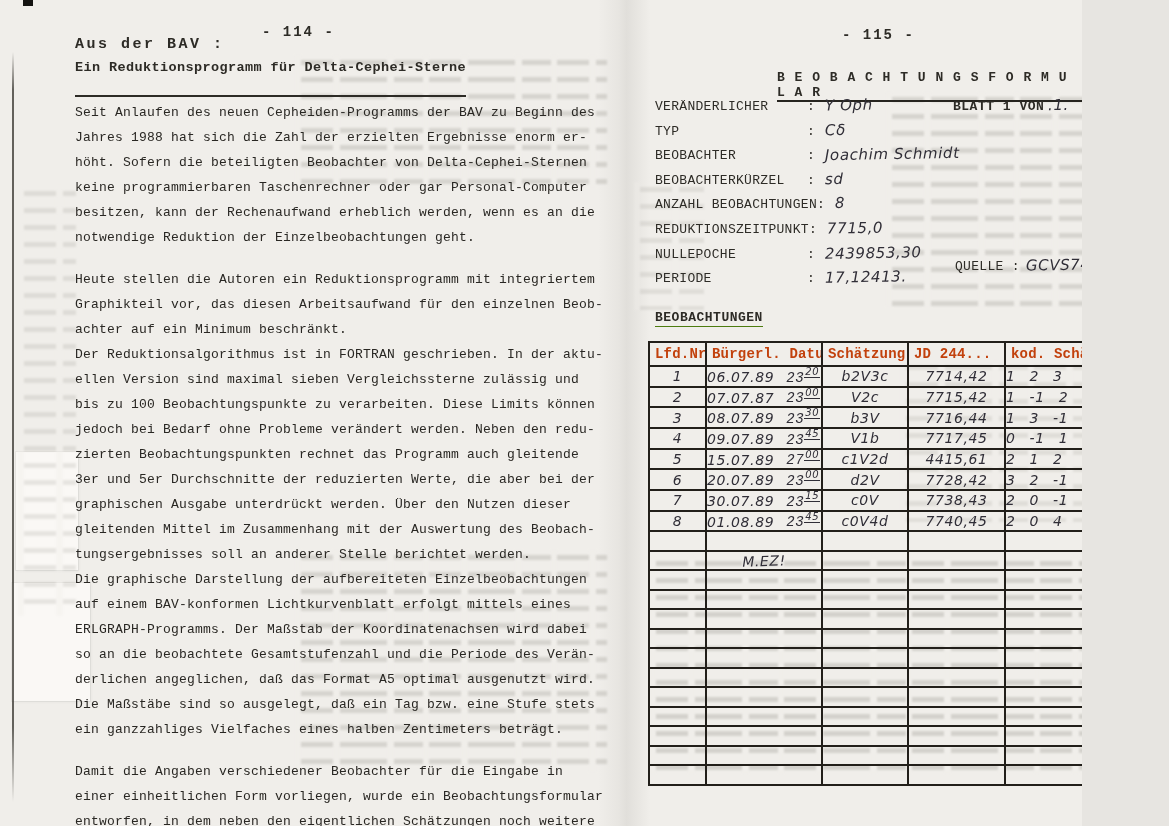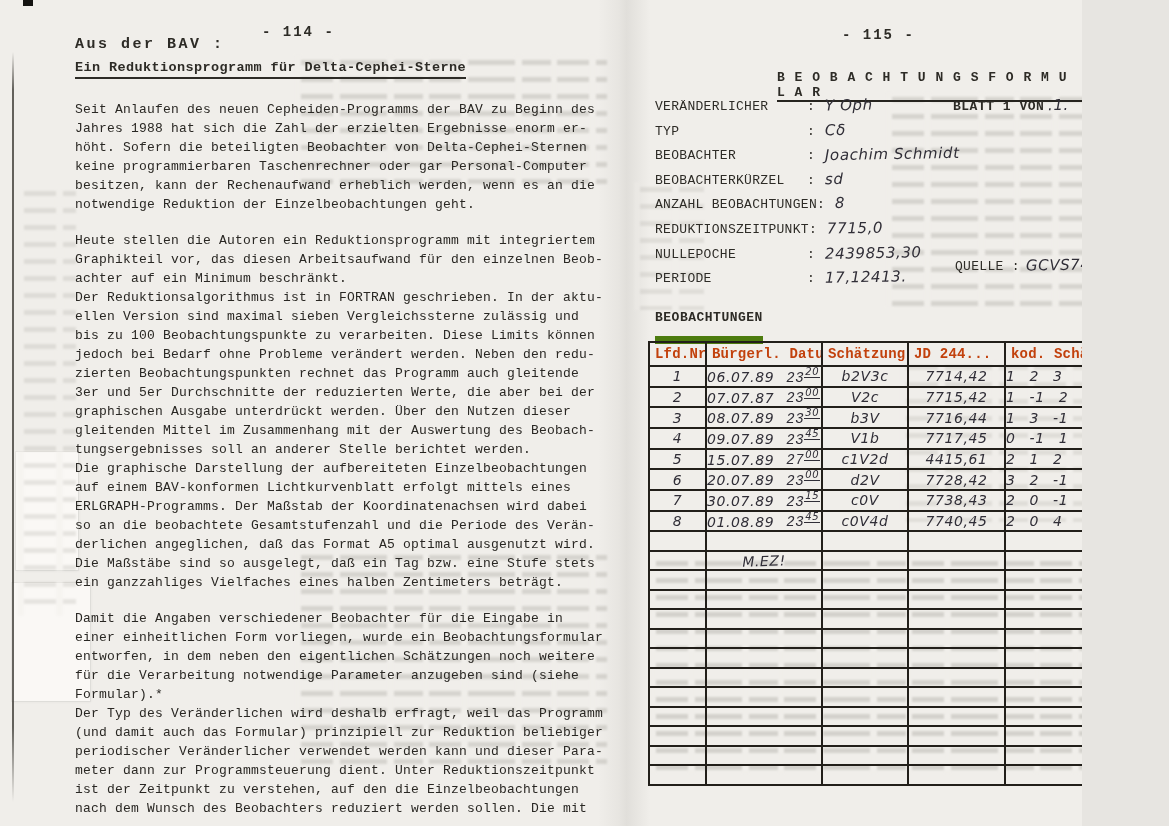--- a/index.html
+++ b/index.html
@@ -51,27 +51,27 @@
   
   .typed{color:#2d2b26;}
   .page-num{
     position:absolute;font-size:14px;font-weight:700;letter-spacing:2px;z-index:2;
   }
   .corner-note{
     position:absolute;left:75px;top:36px;font-size:15px;font-weight:700;letter-spacing:2.5px;z-index:2;
   }
   .doc-title{
     position:absolute;left:75px;top:60px;font-size:13.5px;font-weight:700;letter-spacing:.4px;
-    border-bottom:2px solid #2d2b26;padding-bottom:2px;z-index:2;
+    border-bottom:2px solid #2d2b26;padding-bottom:20px;z-index:2;
   }
   .body-text{
     position:absolute;left:75px;top:100px;z-index:2;
   }
   .para{
-    white-space:pre;font-size:13px;line-height:19px;letter-spacing:.2px;
+    white-space:pre;font-size:13px;line-height:25px;letter-spacing:.2px;
     margin:0 0 17px 0;color:#292723;
   }
   
   .form-title{
     position:absolute;left:777px;top:70px;font-size:13px;font-weight:700;letter-spacing:1px;
     border-bottom:2.5px solid #26241f;padding-bottom:0;z-index:2;
   }
   .fields{
     position:absolute;left:655px;top:96px;width:470px;z-index:2;
   }
@@ -83,21 +83,21 @@
   .blatt{
     position:absolute;left:298px;top:0;display:flex;align-items:baseline;white-space:nowrap;
   }
   .blatt .typedpart{font-size:13px;font-weight:700;letter-spacing:.5px;margin-right:4px;}
   .quelle{
     position:absolute;left:300px;top:12px;display:flex;align-items:baseline;white-space:nowrap;
   }
   .quelle .typedpart{font-size:13px;letter-spacing:.3px;margin-right:6px;}
   .section-heading{
     position:absolute;left:655px;top:310px;font-size:13px;font-weight:700;letter-spacing:.5px;
-    border-bottom:8px solid #4d7c0f;padding-bottom:11px;z-index:2;
+    border-bottom:1px solid #4d7c0f;padding-bottom:1px;z-index:2;
   }
   
   .hw{
     font-family:"DejaVu Sans",sans-serif;font-style:italic;color:#302e37;
     letter-spacing:.6px;font-size:15px;
   }
   .fields .hw{transform:rotate(-1deg);}
   
   table.obs{
     position:absolute;left:648px;top:341px;width:473px;z-index:2;

